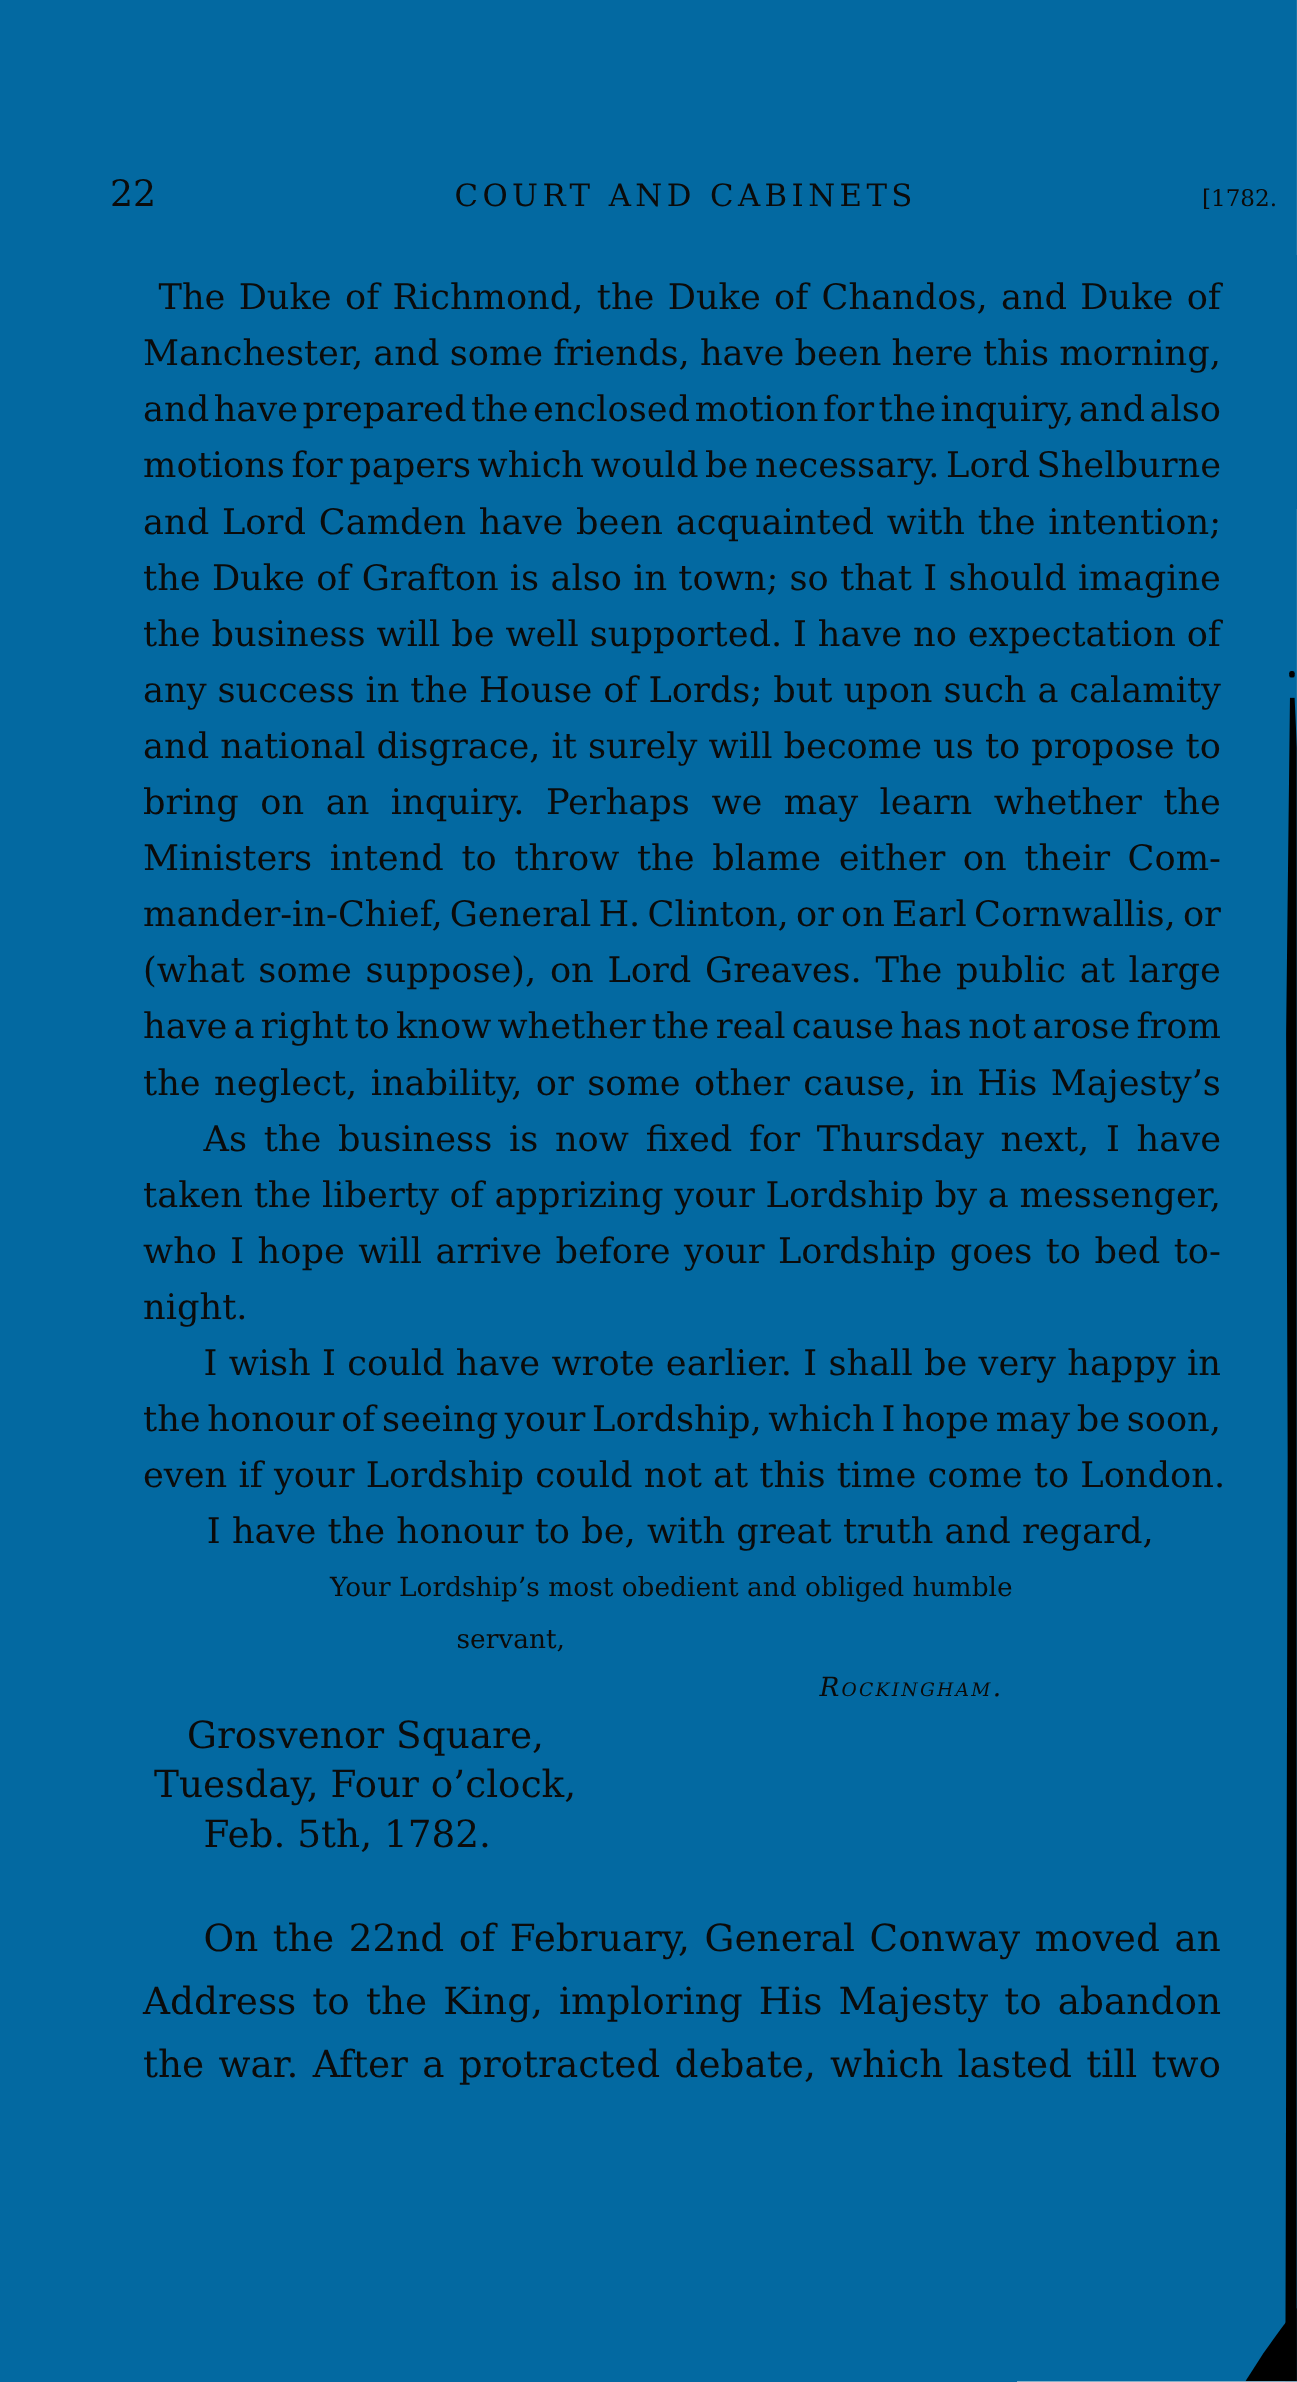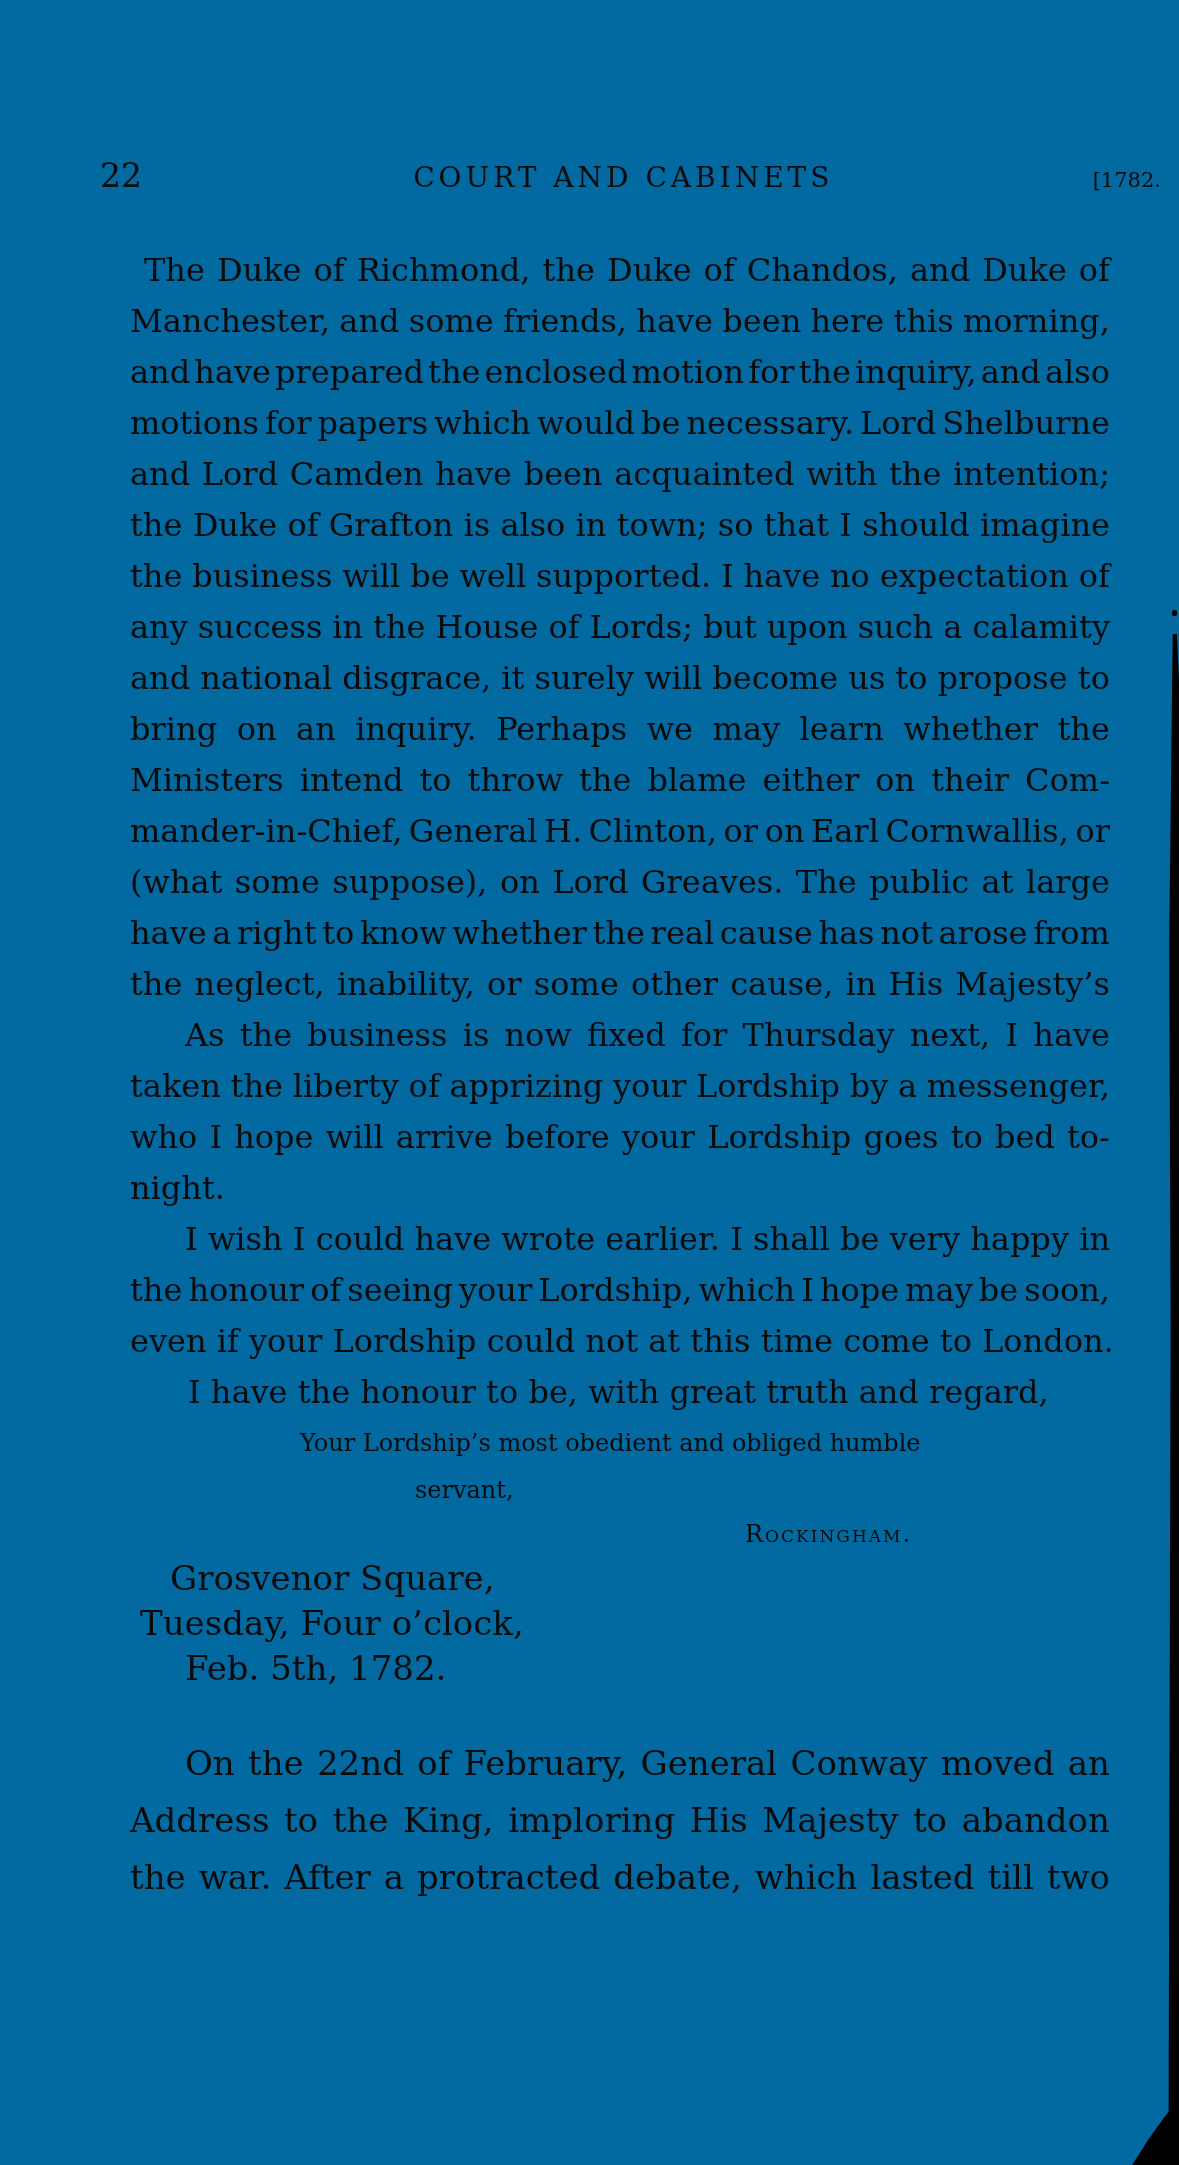--- a/index.html
+++ b/index.html
@@ -27,21 +27,21 @@
     position:absolute;left:130px;top:245px;width:980px;
   }
   .sec{width:100%;}
   .line{white-space:nowrap;}
   .line.j{display:flex;justify-content:space-between;}
 
   .lt .line{height:51px;line-height:51px;font-size:32px;}
   .close .line{font-size:24px;}
   .close .line.cl1{height:51px;line-height:51px;}
   .close .line.cl2{height:43px;line-height:43px;}
-  .close .line.sig{height:44px;line-height:44px;font-variant:small-caps;letter-spacing:2px;}
+  .close .line.sig{height:44px;line-height:44px;font-variant:small-caps;letter-spacing:2px;font-style:italic;}
   .date .line{height:45px;line-height:45px;font-size:34px;}
   .narr{margin-top:44px;}
   .narr .line{height:57px;line-height:57px;font-size:34px;}
 
   
   .edge-dot{
     position:absolute;left:1172px;top:610px;width:5px;height:6px;
     background:#000;border-radius:2px;
   }
   .edge-streak{

